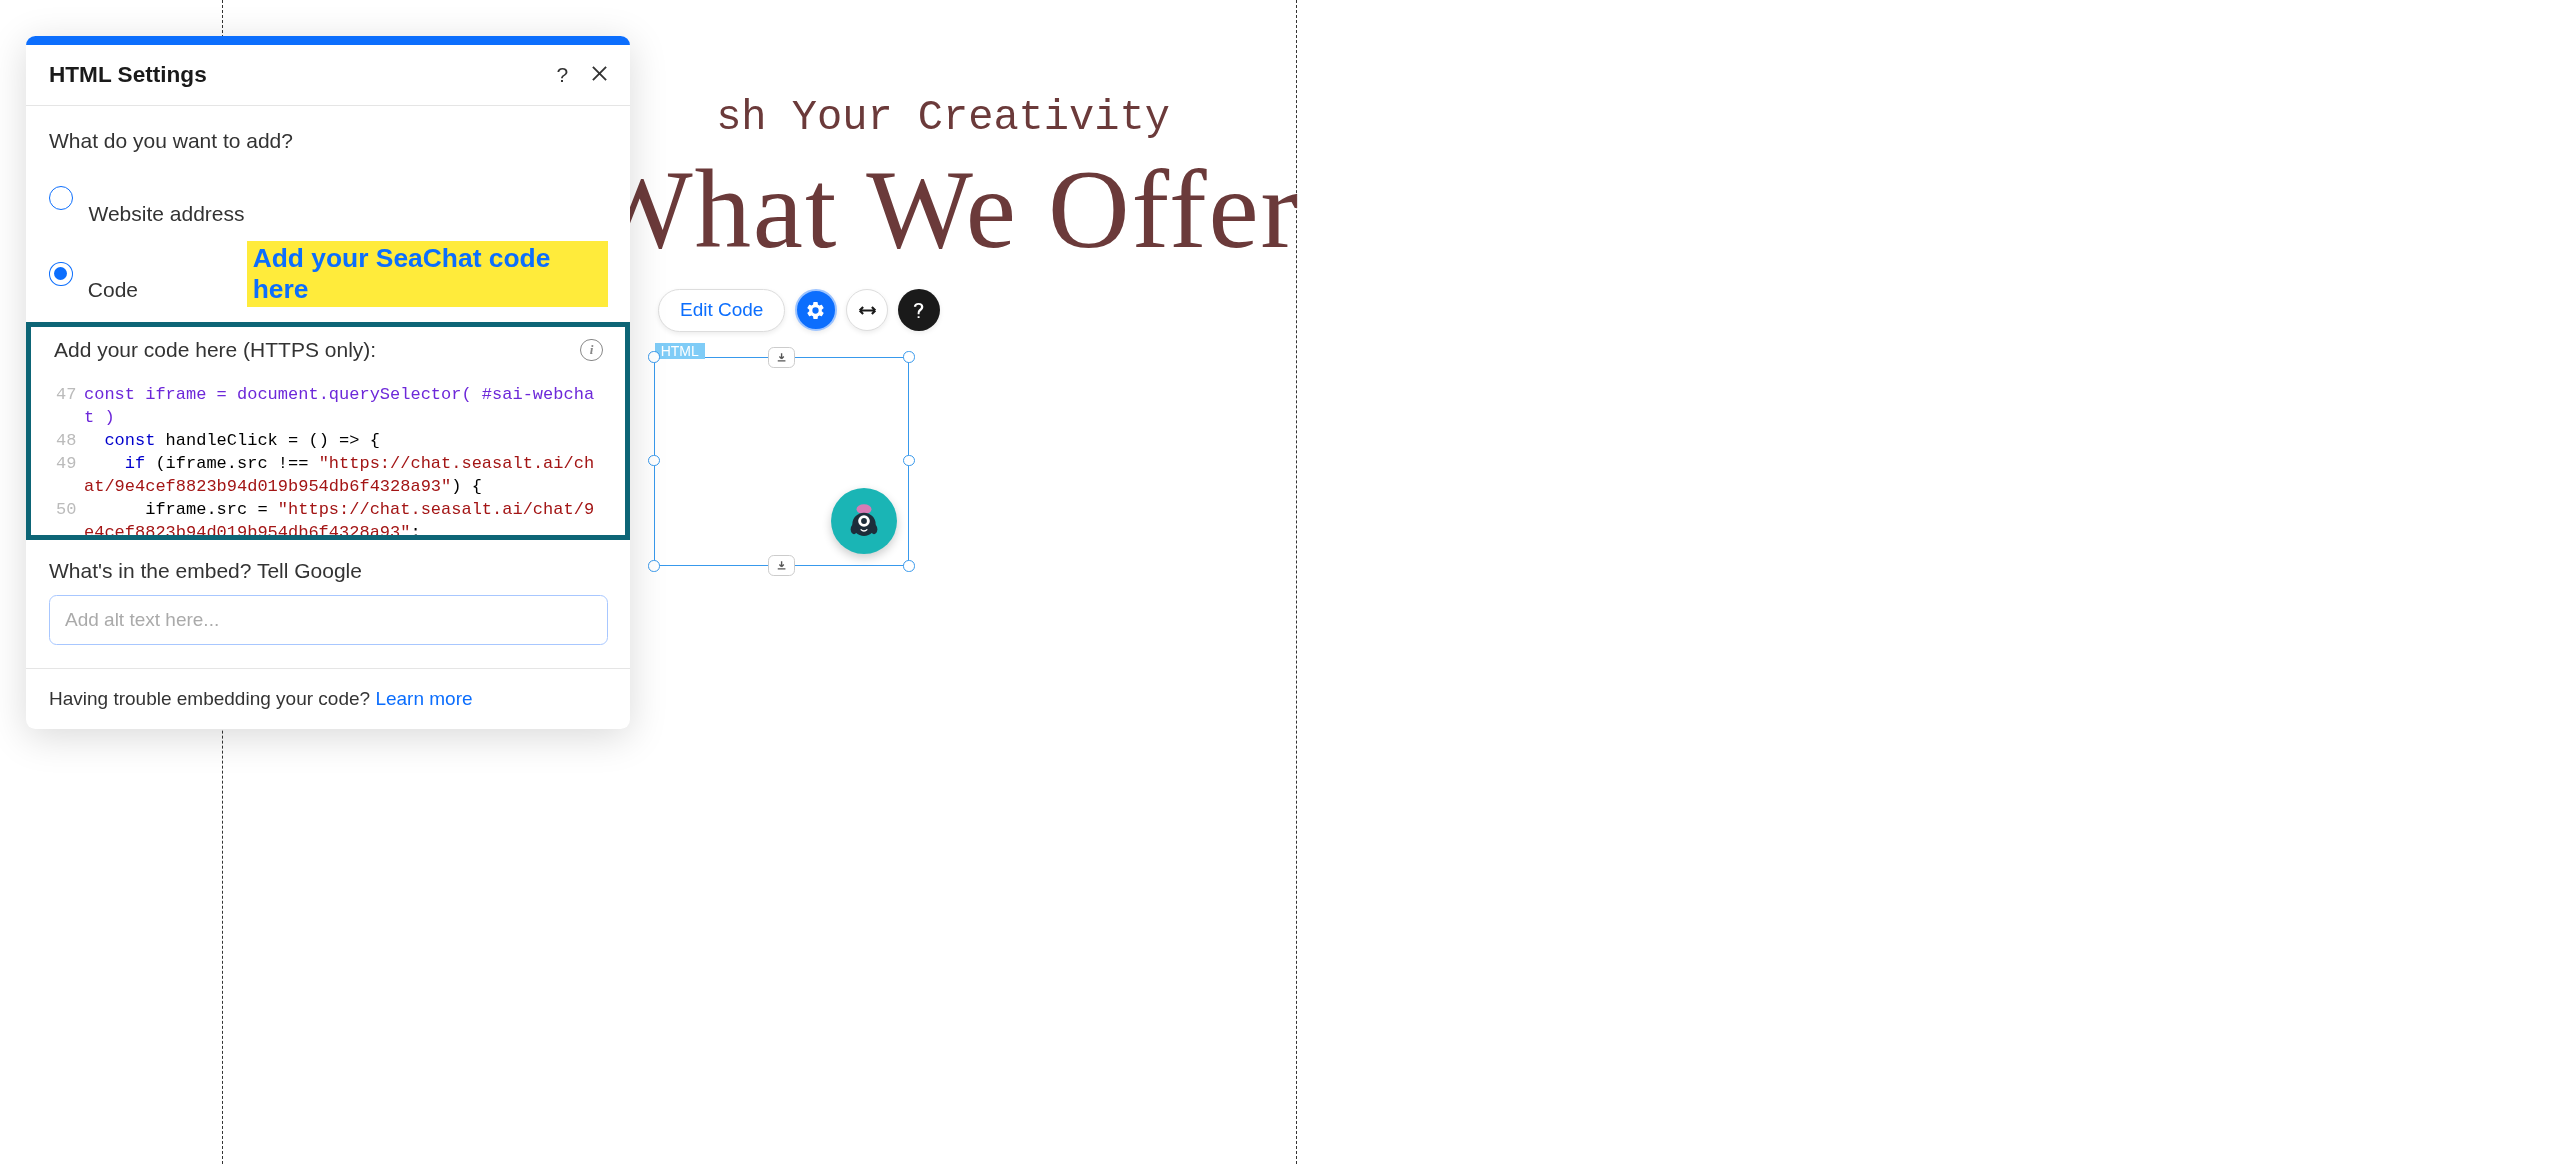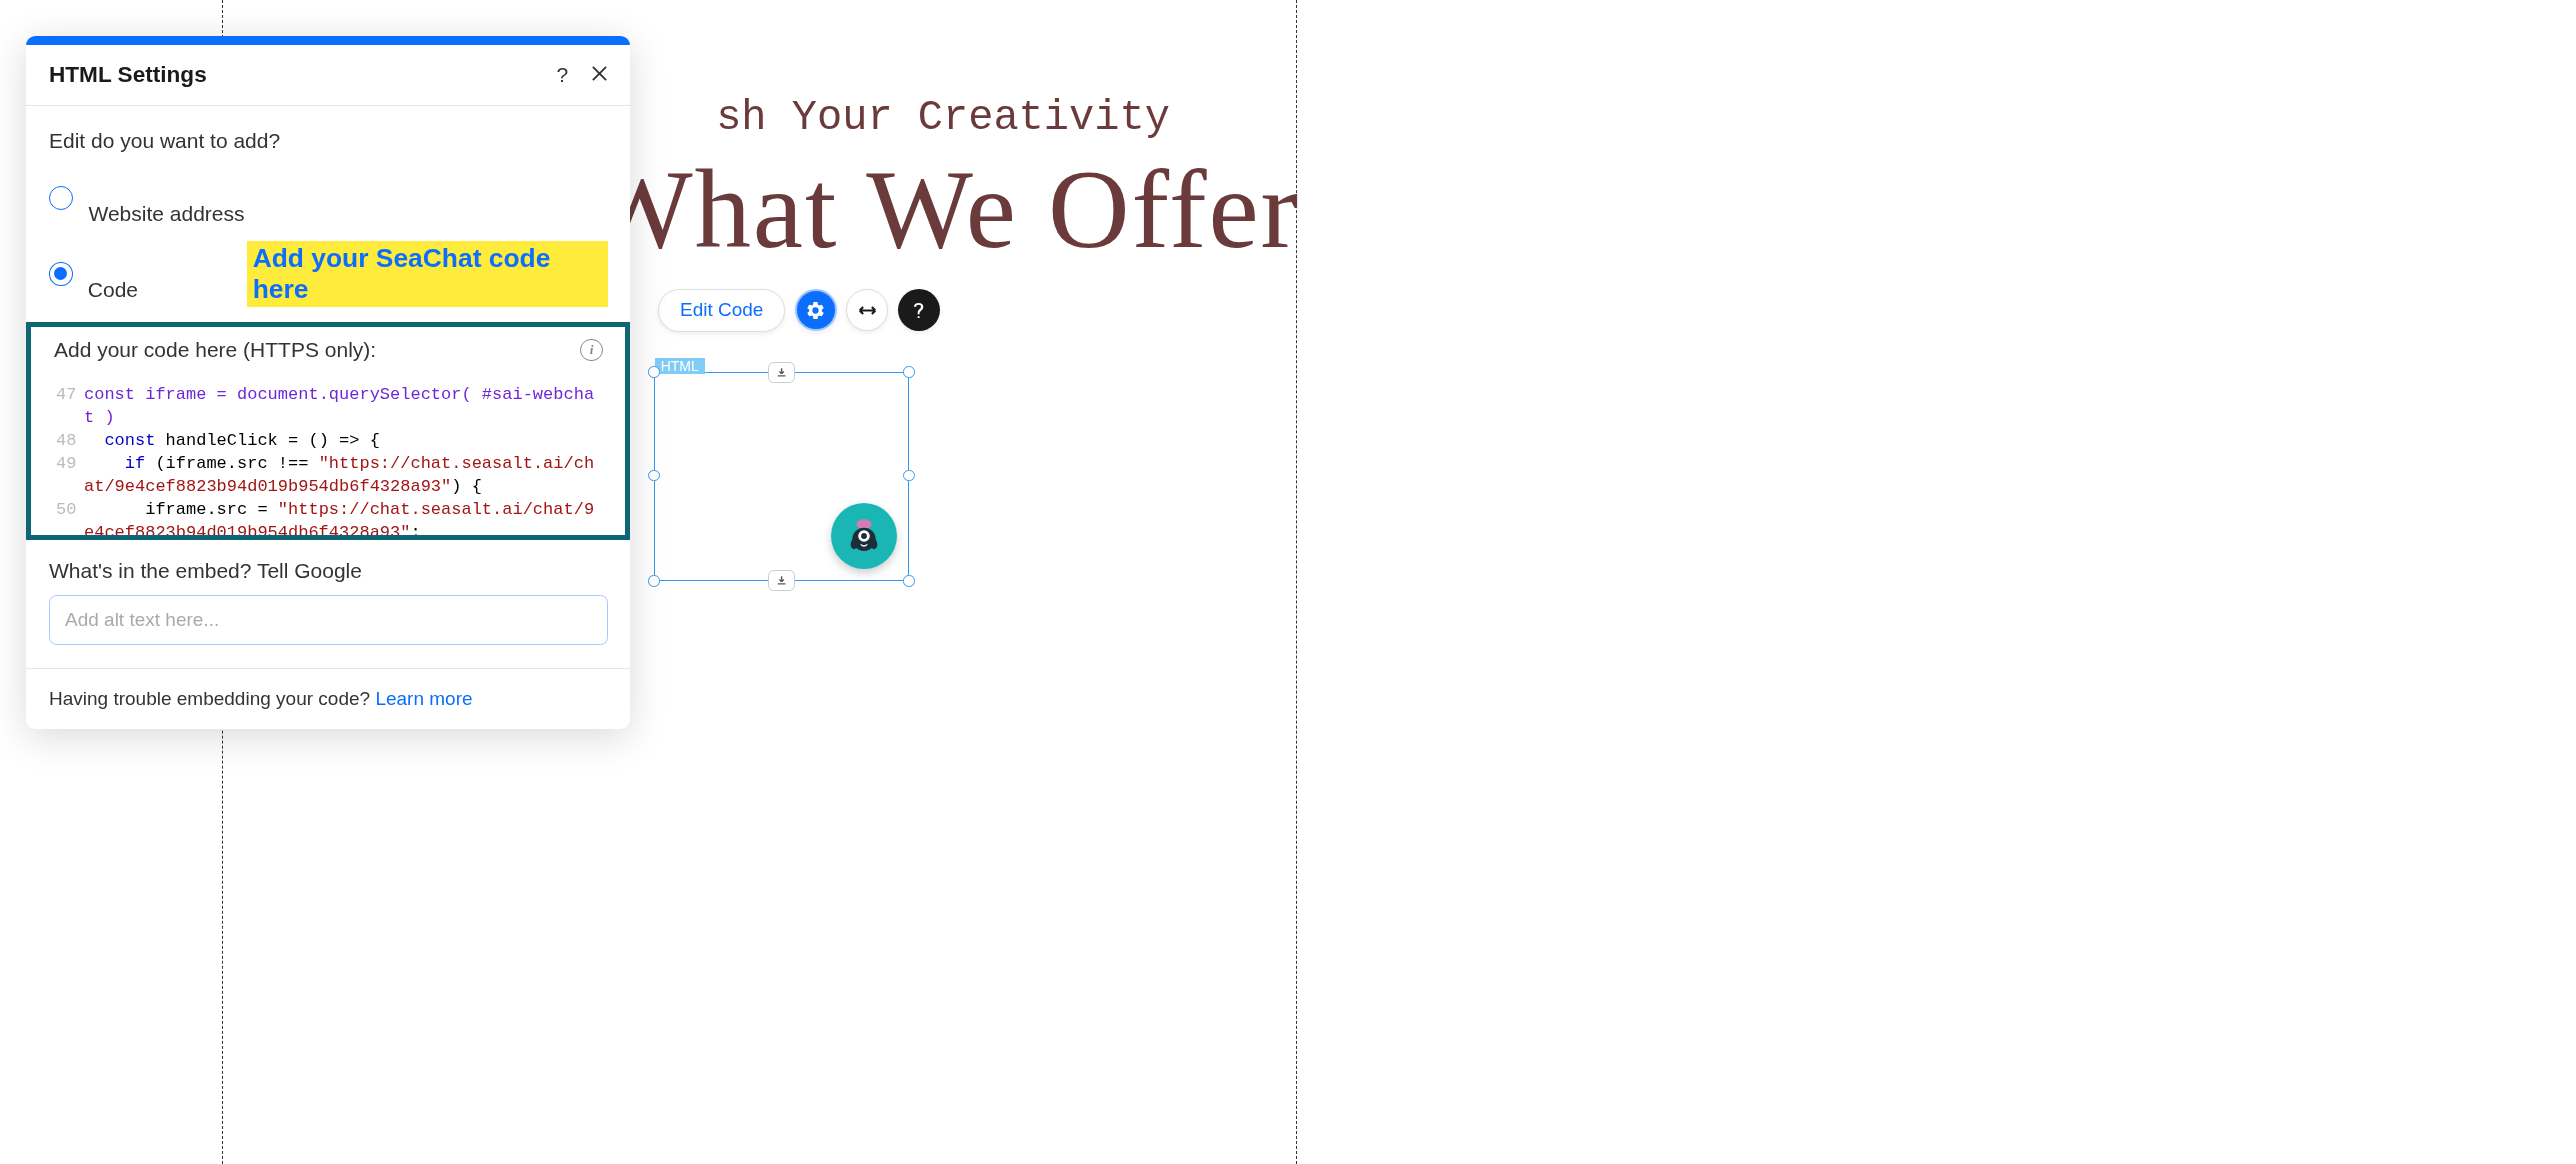--- a/index.html
+++ b/index.html
@@ -260,21 +260,21 @@
     }
     .circle-btn.dark-q {
       background: #1a1a1a;
       color: #fff;
       border: none;
     }
 
     
     .selection-frame {
       position: absolute;
-      top: 372px;
+      top: 357px;
       left: 654px;
       width: 255px;
       height: 209px;
       border: 1.9px solid #3899ec;
       background: #fff;
     }
     .selection-tag {
       position: absolute;
       top: -15px;
       left: 0;
@@ -402,21 +402,21 @@
       <span class="header-icon">?</span>
       <span class="header-icon">
         <svg width="17" height="17" viewBox="0 0 18 18" stroke="#333" stroke-width="2">
             <path d="M2 2 L16 16 M16 2 L2 16"></path>
           </svg>
       </span>
     </div>
   </div>
 
   <div class="dialog-body">
-    <div class="question-label">Edit do you want to add?</div>
+    <div class="question-label">What do you want to add?</div>
 
     <div class="radio-row">
       <div class="radio-circle"></div>
       <div class="radio-label">Website address</div>
     </div>
 
     <div class="radio-row">
       <div class="radio-circle selected"></div>
       <div class="radio-label">Code</div>
       <div class="annotation">Add your SeaChat code here</div>

